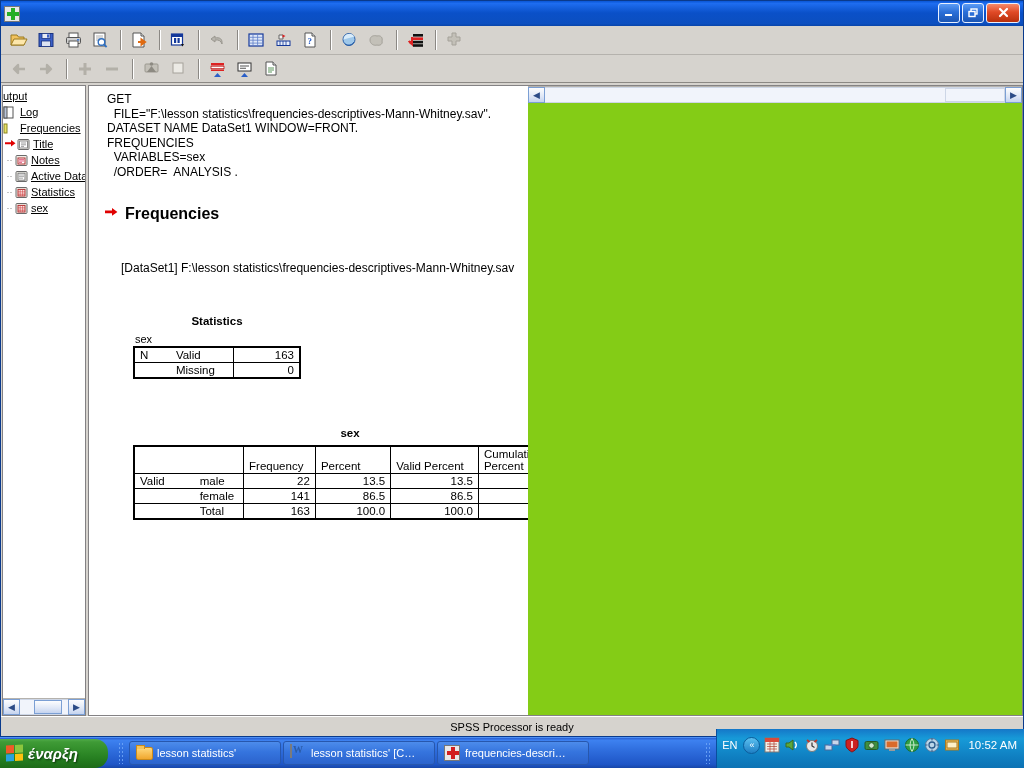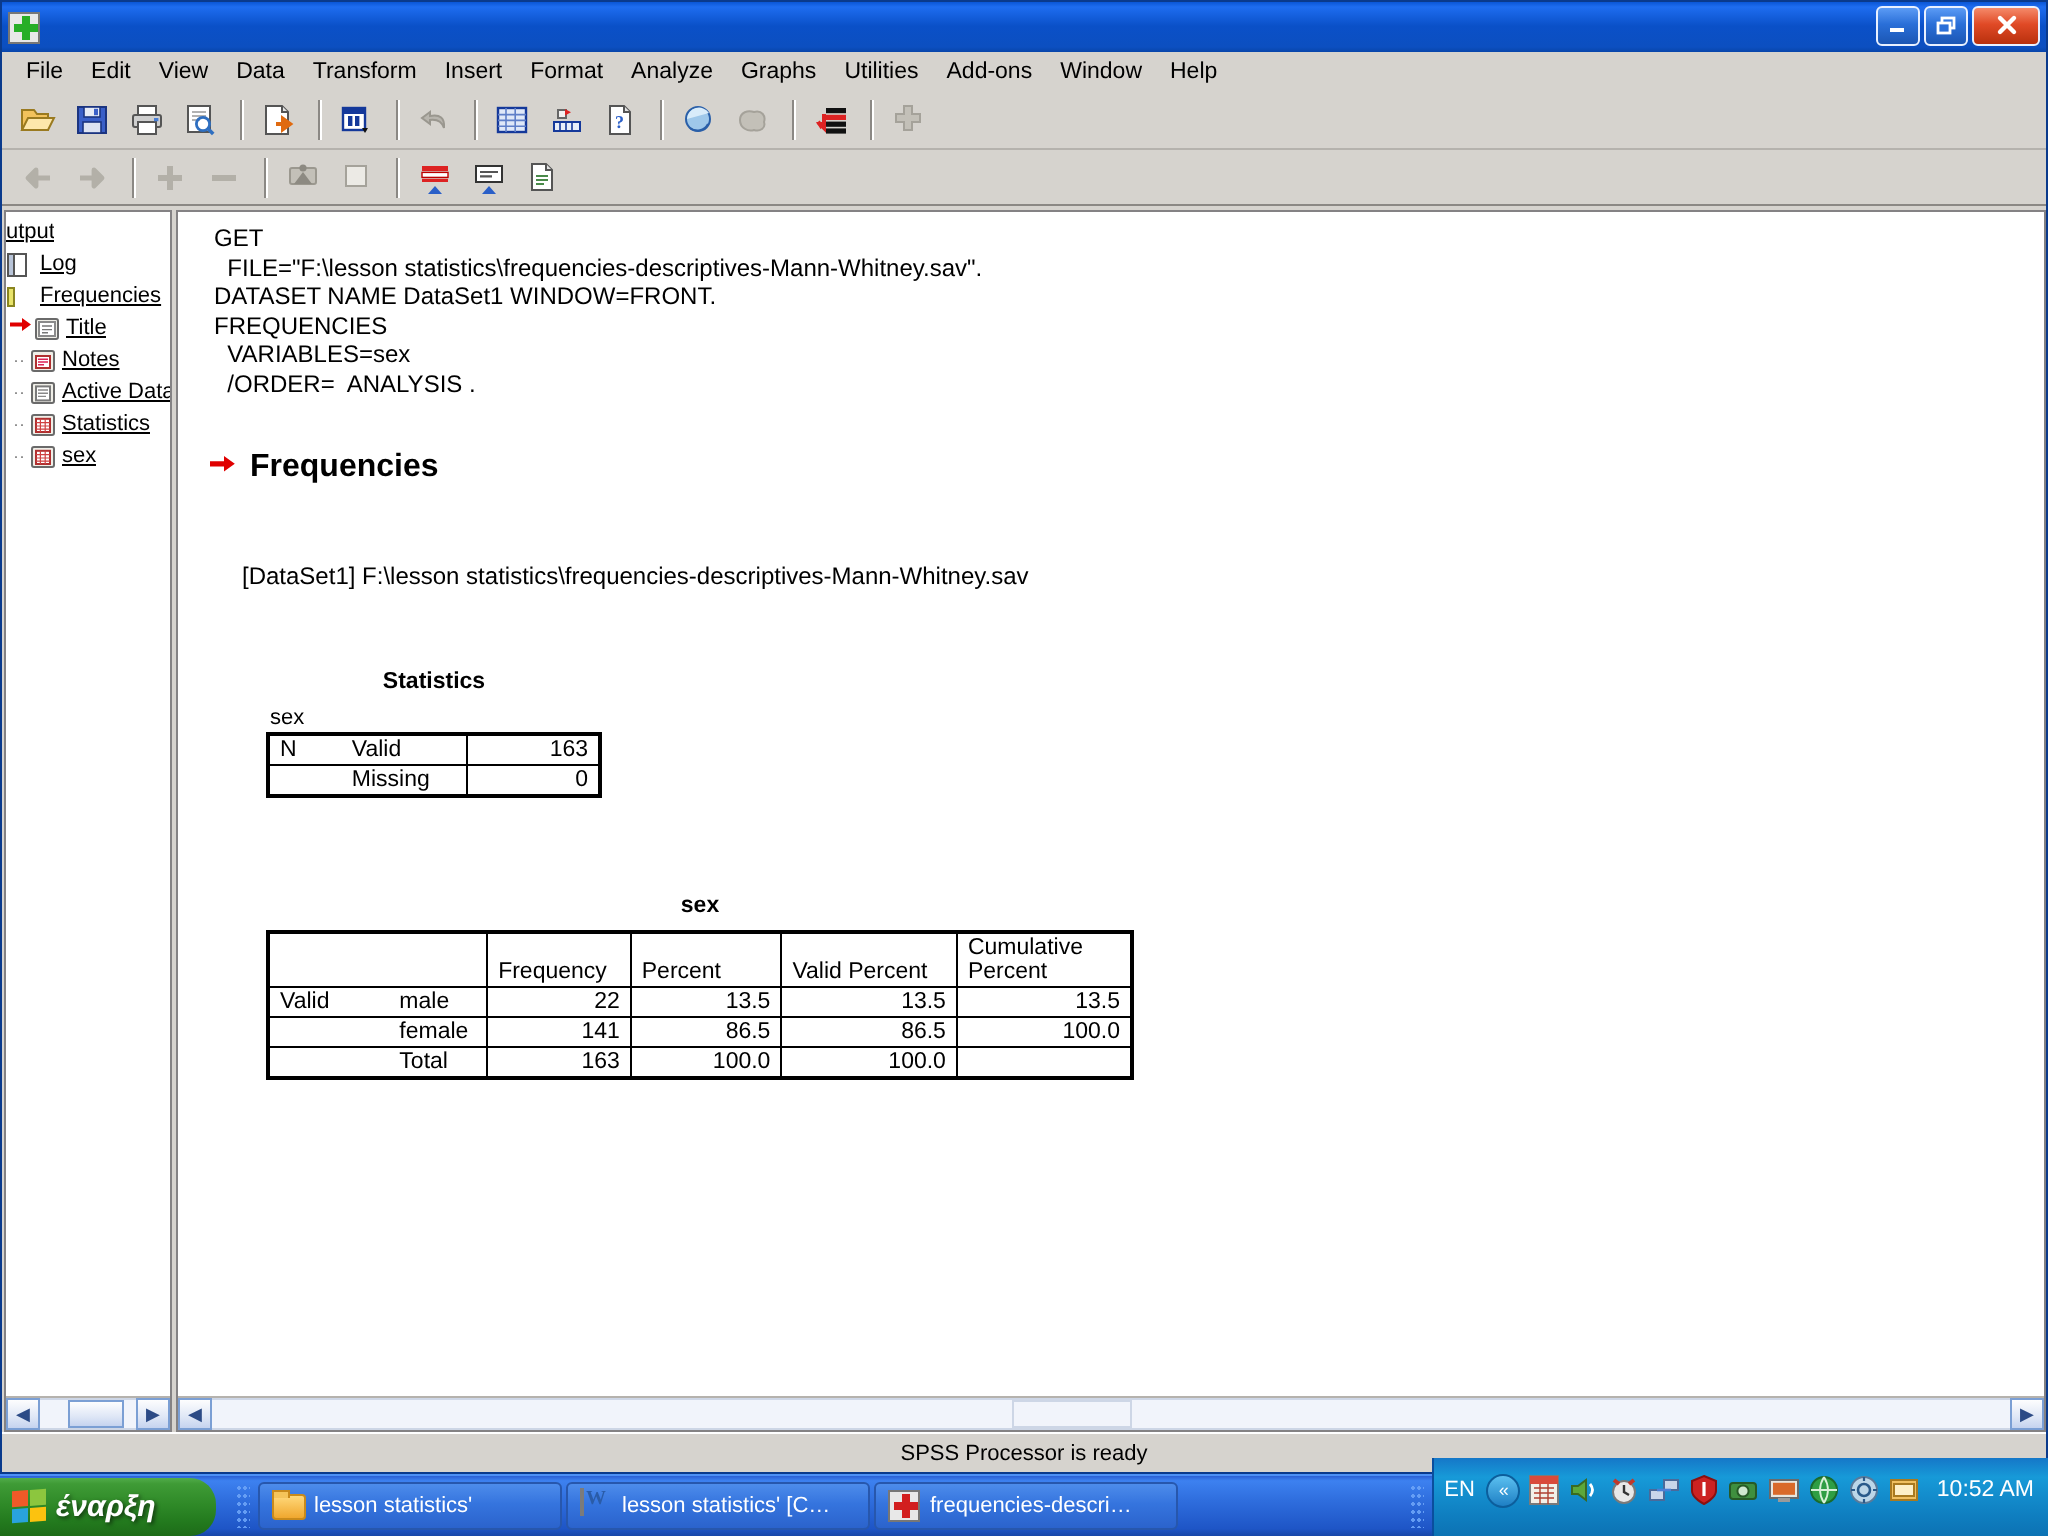--- a/index.html
+++ b/index.html
@@ -165,23 +165,23 @@
   .sb-thumb {
     width: 28px; height: 100%;
     background: linear-gradient(180deg,#fdfdfe,#dfe7f6 60%,#c5d3ef);
     border: 1px solid #7b9fd4;
   }
   .sb-arrow { font-size: 9px; color: #2c4b86; line-height: 1; }
 
   
   #output-pane {
     flex: 1;
-    background: #404040;
+    background: #84cc16;
     border: 1px solid #848284;
-    display: flex; flex-direction: column;
+    display: flex; flex-direction: row;
     min-width: 0; min-height: 0;
     position: relative;
   }
   #output-canvas {
     flex: 1;
     overflow: hidden;
     position: relative;
     background: #fff;
     padding: 6px 0 0 16px;
     font-size: 12px;
@@ -390,35 +390,20 @@
         </svg>
       </div>
       <div class="win-btn close">
         <svg width="13" height="12" viewBox="0 0 13 12">
           <path d="M3 2 L10 9 M10 2 L3 9" stroke="#fff" stroke-width="2.2" stroke-linecap="round"></path>
         </svg>
       </div>
     </div>
   </div>
 
-  <div id="menubar">
-    <div class="menu-item">File</div>
-    <div class="menu-item">Edit</div>
-    <div class="menu-item">View</div>
-    <div class="menu-item">Data</div>
-    <div class="menu-item">Transform</div>
-    <div class="menu-item">Insert</div>
-    <div class="menu-item">Format</div>
-    <div class="menu-item">Analyze</div>
-    <div class="menu-item">Graphs</div>
-    <div class="menu-item">Utilities</div>
-    <div class="menu-item">Add-ons</div>
-    <div class="menu-item">Window</div>
-    <div class="menu-item">Help</div>
-  </div>
 
   <div class="toolbar">
     <div class="tb-btn">
       <svg width="18" height="16" viewBox="0 0 18 16">
         <path d="M1 13 L1 3 L7 3 L8.5 5 L14 5 L14 13 Z" fill="#f2c25c" stroke="#9a7a20" stroke-width="1"></path>
         <path d="M1 13 L4 7 L17 7 L14 13 Z" fill="#fde7ab" stroke="#9a7a20" stroke-width="1"></path>
       </svg>
     </div>
     <div class="tb-btn">
       <svg width="16" height="16" viewBox="0 0 16 16">

